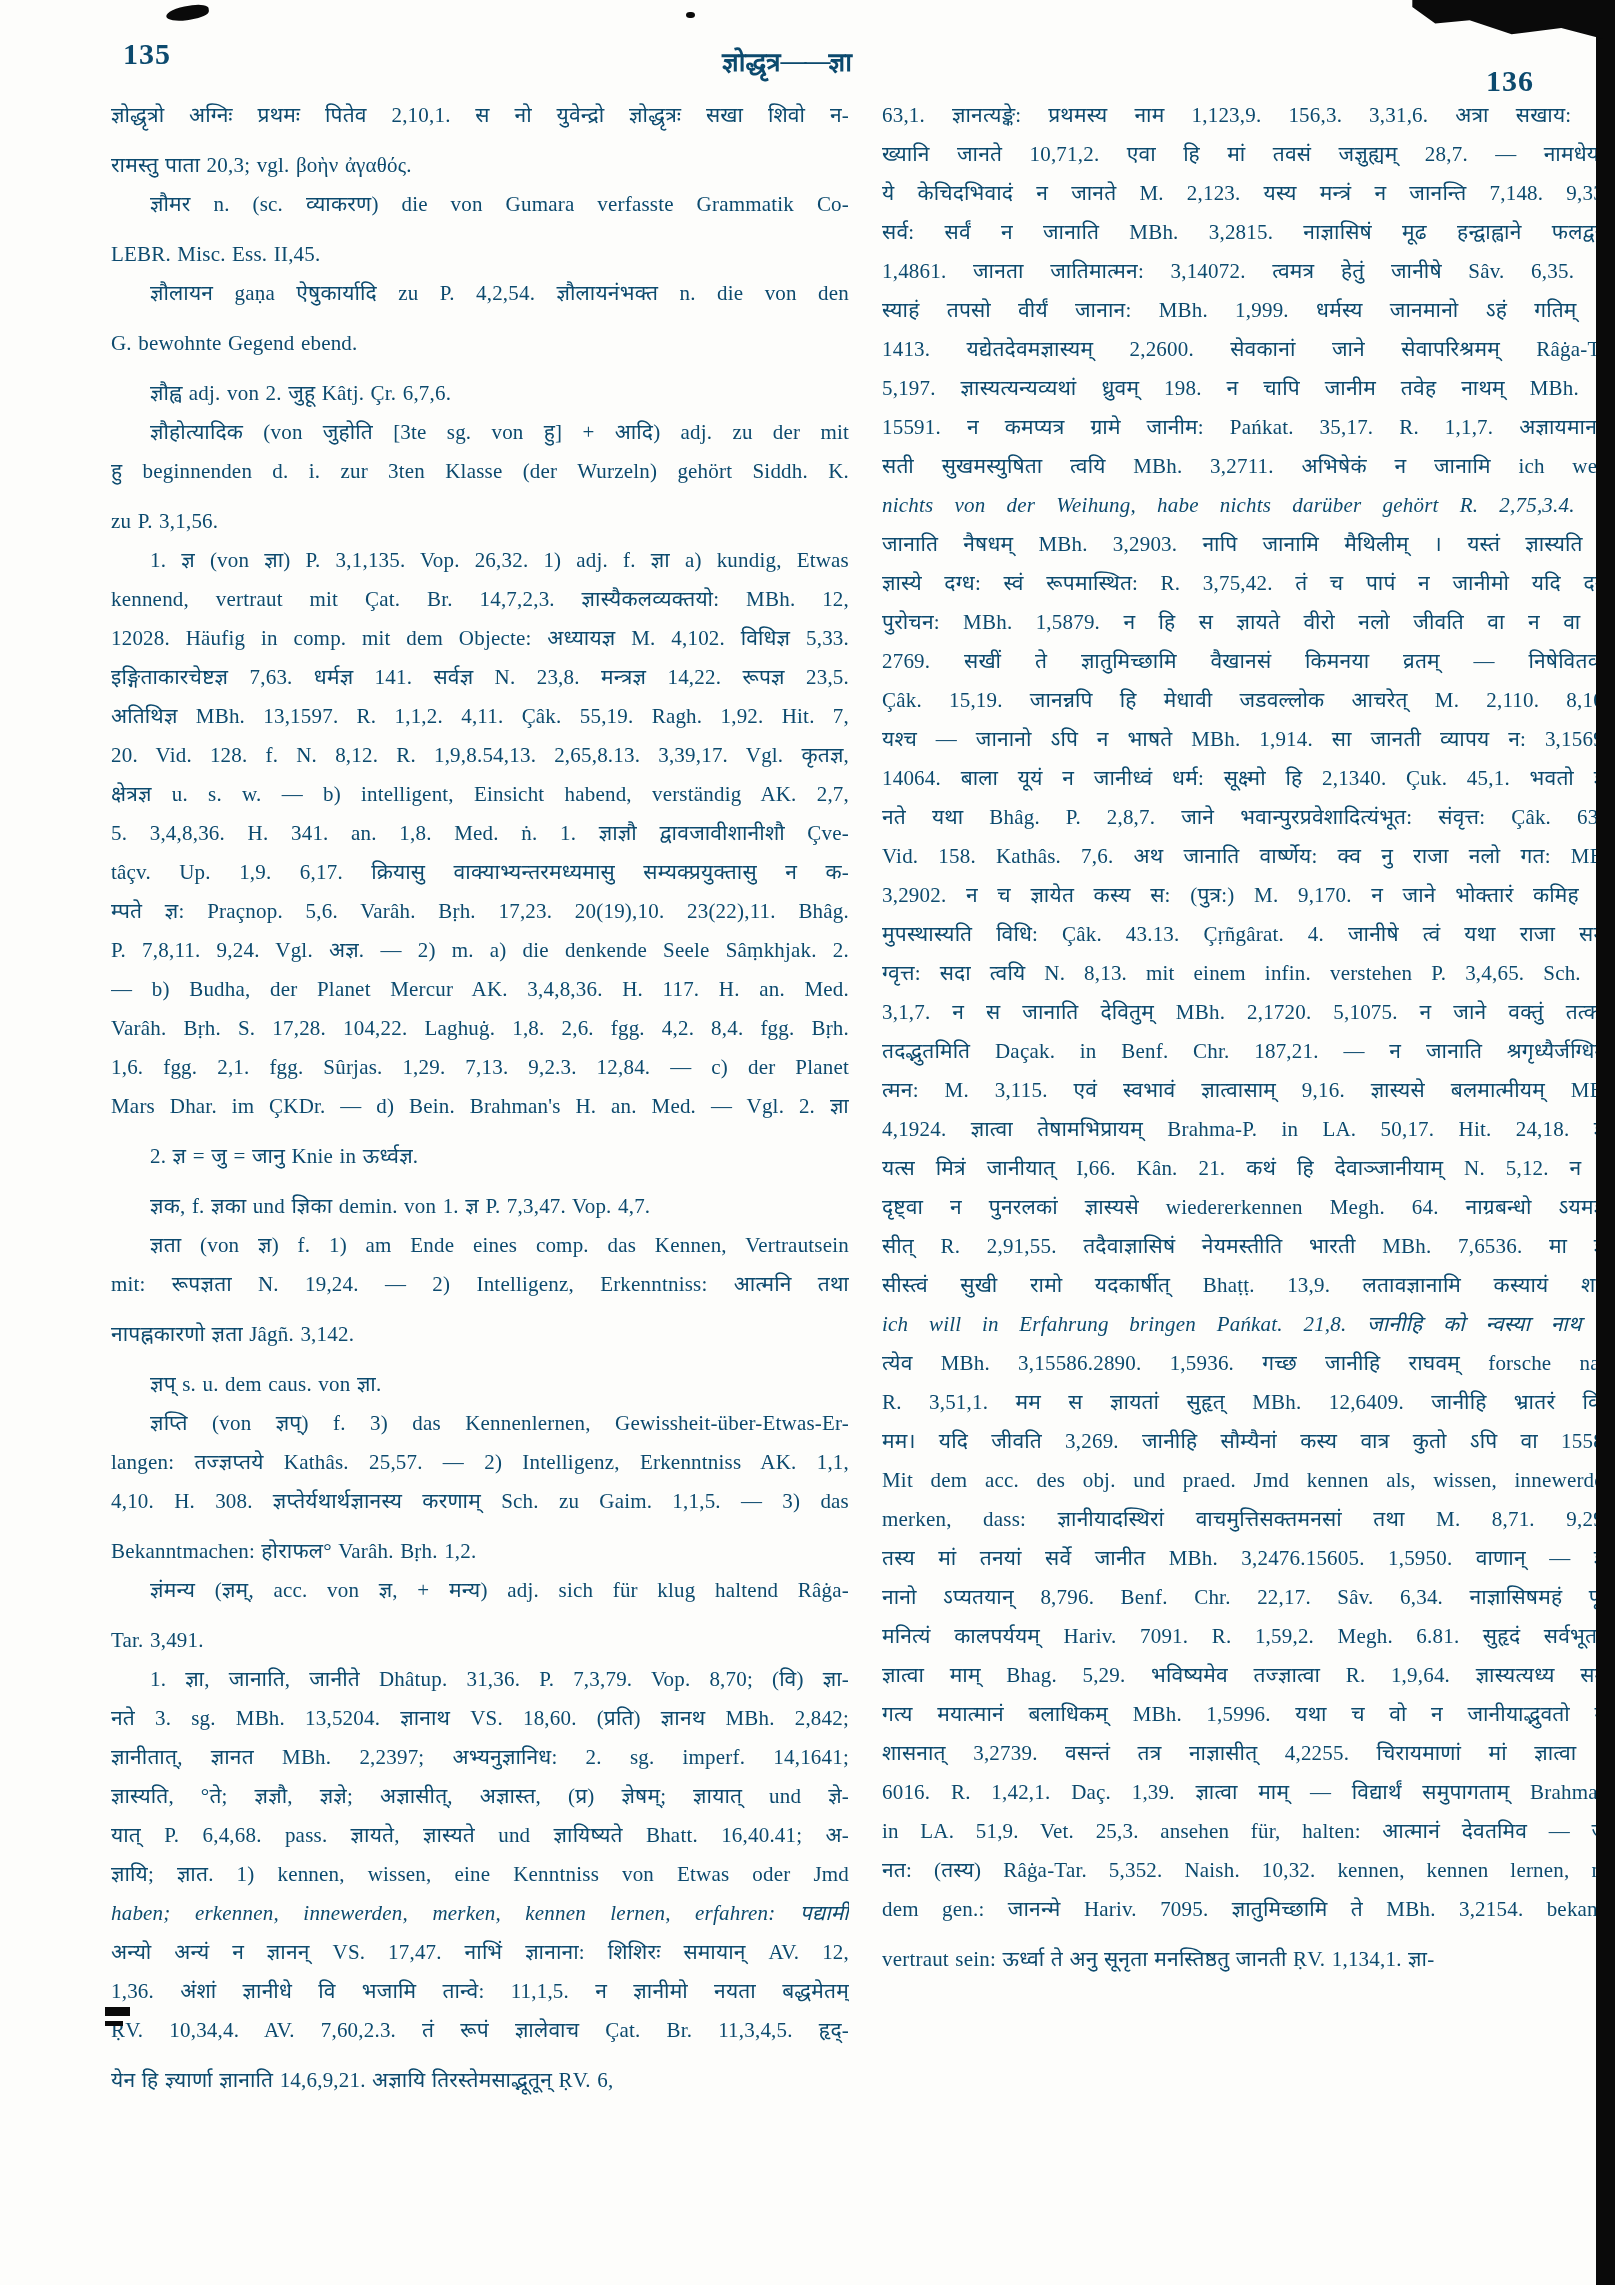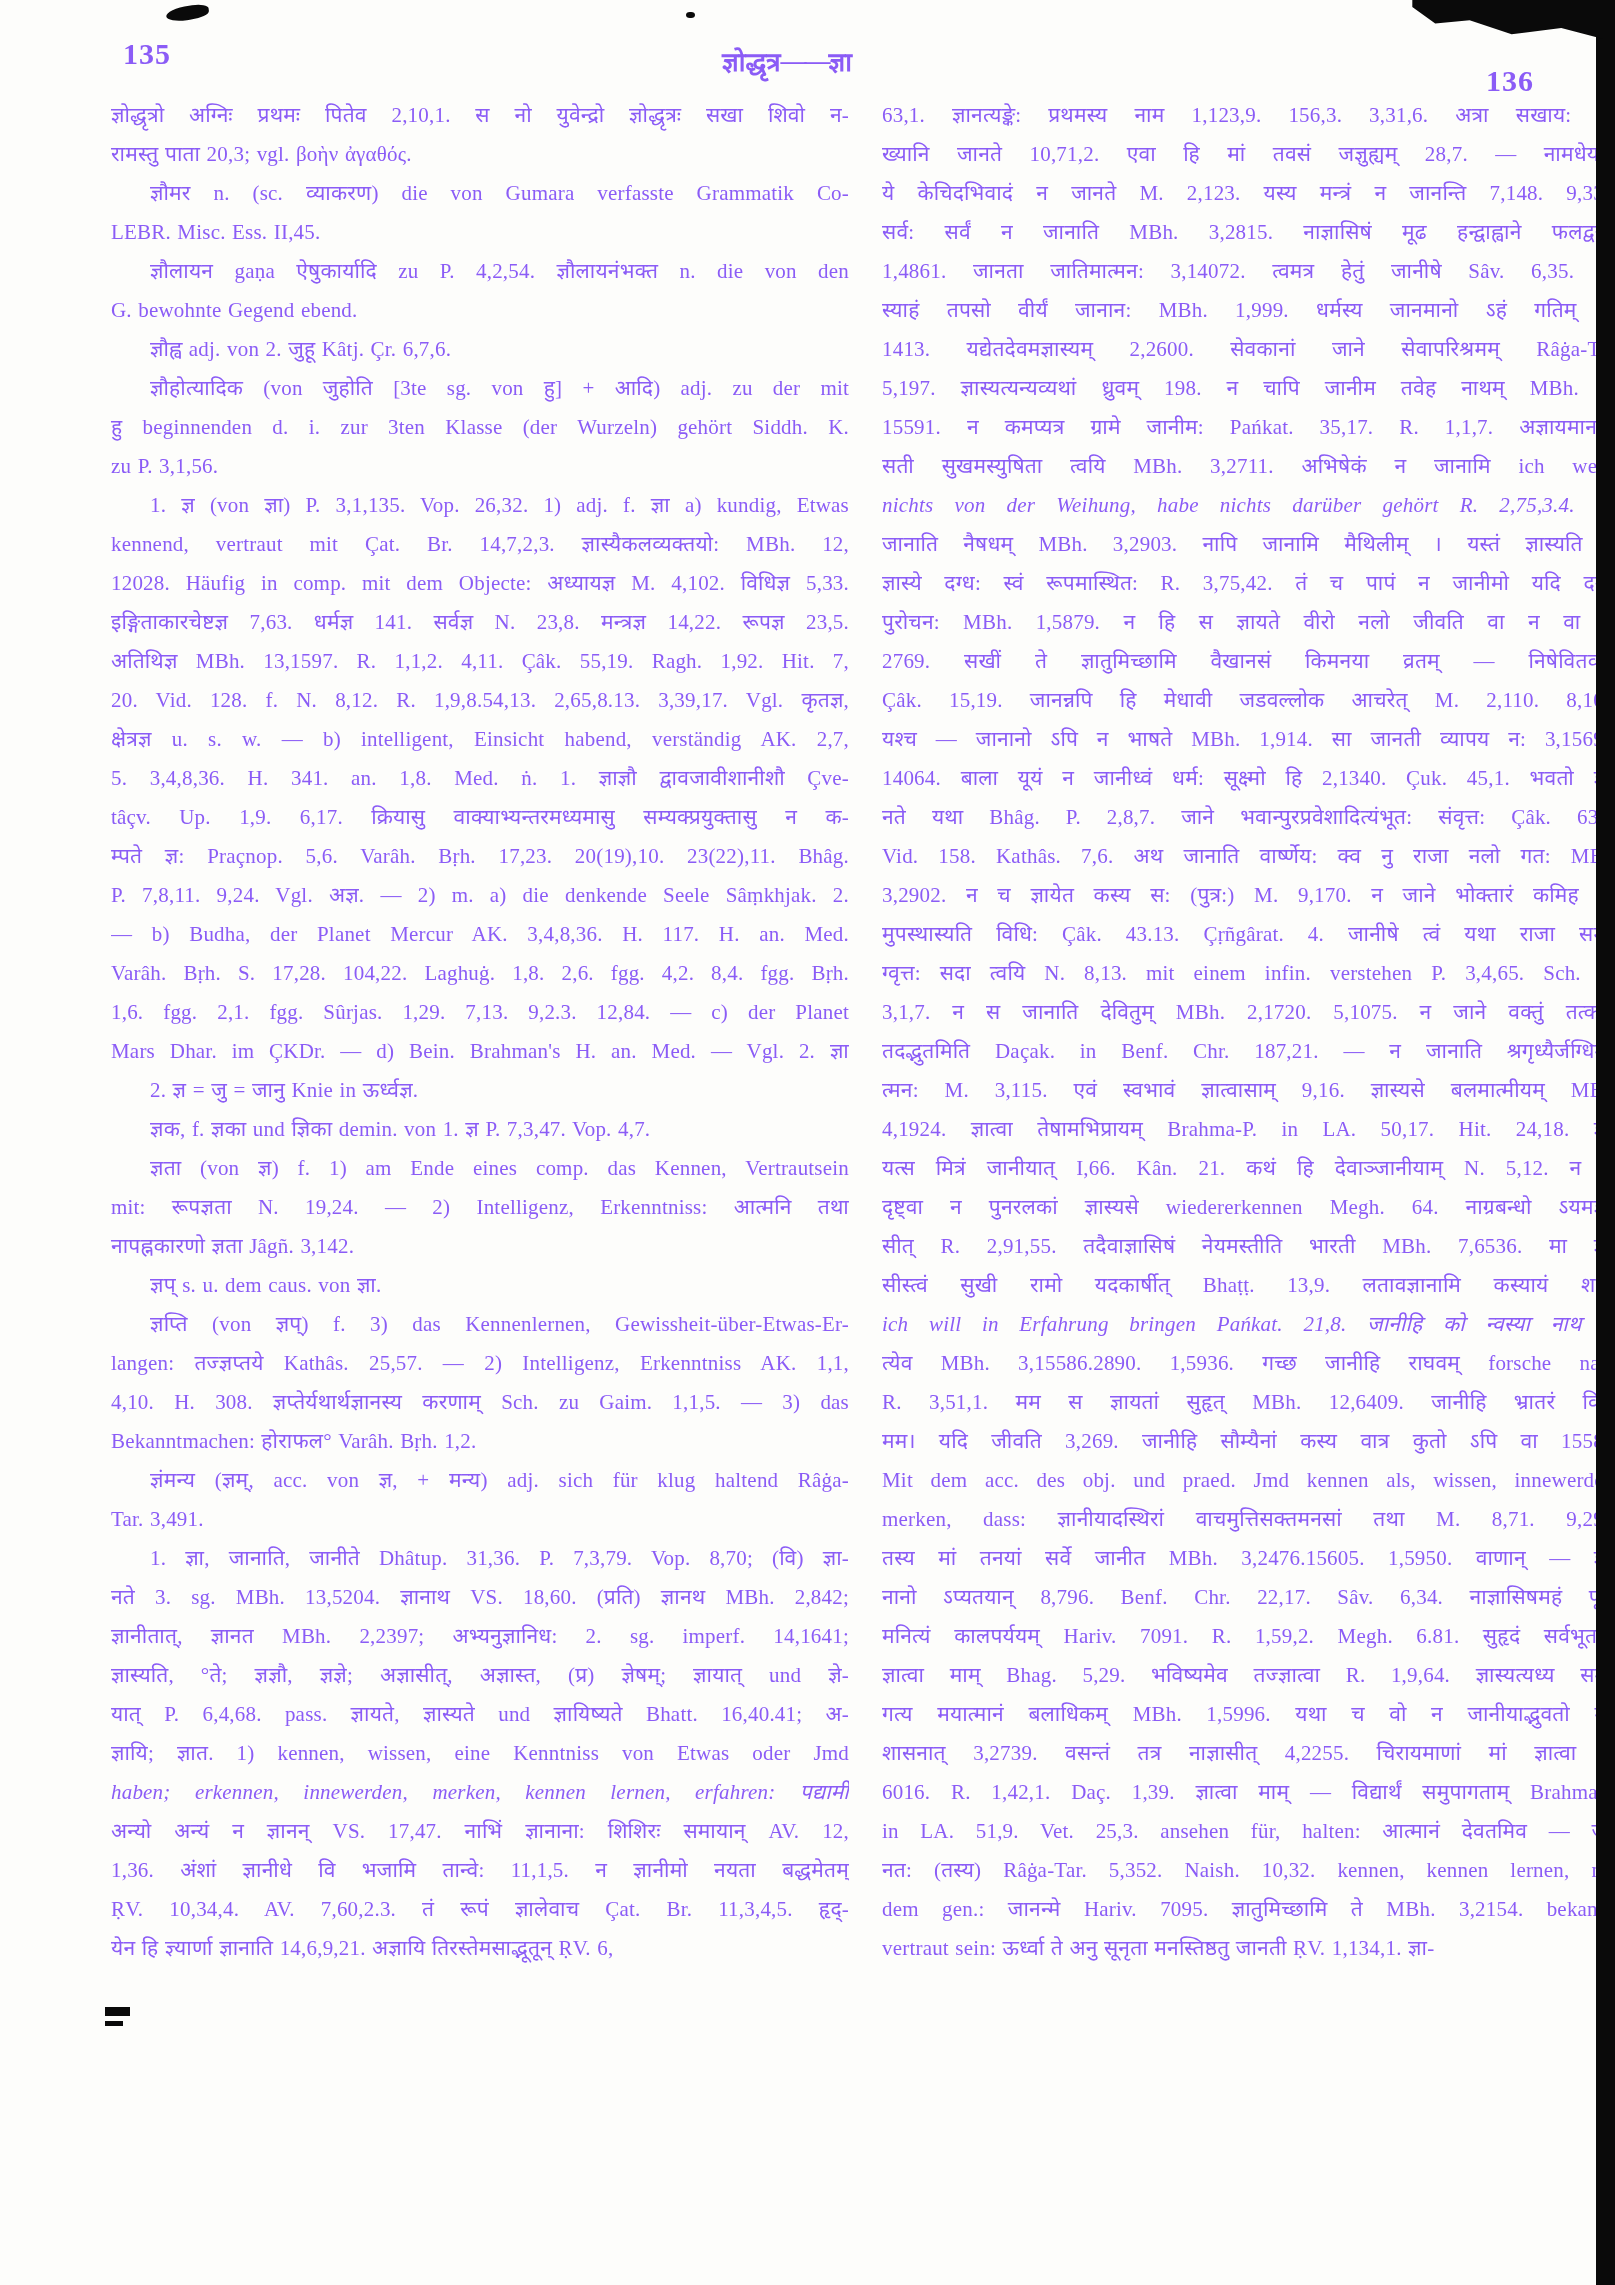--- a/index.html
+++ b/index.html
@@ -1,31 +1,31 @@
 <!DOCTYPE html>
 <html><head>
 <meta charset="utf-8">
 <style>
   html,body{margin:0;padding:0;background:#e8e8e4;}
   #page{position:relative;width:1615px;height:2286px;background:#fdfdfb;overflow:hidden;
-        font-family:"Liberation Serif","DejaVu Serif",serif;color:#8b5cf6;}
+        font-family:"Liberation Serif","DejaVu Serif",serif;color:#0c4a6e;}
   
   .pagenum{position:absolute;font-weight:bold;font-size:30px;letter-spacing:1px;}
   #pn-left{left:123px;top:37px;}
   #pn-right{left:1486px;top:64px;text-align:center;}
   #running-head{position:absolute;left:722px;top:43px;width:322px;display:flex;
         align-items:center;font-size:26px;font-weight:bold;}
   #running-head .sep{letter-spacing:-2px;font-weight:bold;}
   
   #columns{position:absolute;left:111px;top:96px;width:1510px;display:flex;gap:33px;}
   .col{width:738px;}
   .tl{height:39px;line-height:39px;font-size:21px;overflow:hidden;
       text-align:justify;text-align-last:justify;white-space:normal;
       word-spacing:1px;letter-spacing:0.2px;}
-  .tl.short{text-align:center;text-align-last:left;}
+  .tl.short{text-align:center;text-align-last:left;margin-top:11px;}
   .tl.ind{text-indent:39px;}
   .tl.ital{font-style:italic;}
   
   .art{position:absolute;background:#0a0a0a;}
   #edge-bar{right:0;top:0;width:19.5px;height:2286px;}
   #corner-blot{right:11.7px;top:0;width:191px;height:39px;
       clip-path:polygon(0 0,100% 0,100% 100%,78% 72%,52% 88%,30% 52%,12% 60%,0 18%);}
   #tl-squiggle{left:166px;top:5.9px;width:43px;height:13.7px;border-radius:60% 40% 50% 50%;
       transform:rotate(-8deg);}
   #top-speck{left:686px;top:11.7px;width:8.8px;height:6.8px;border-radius:50%;}

